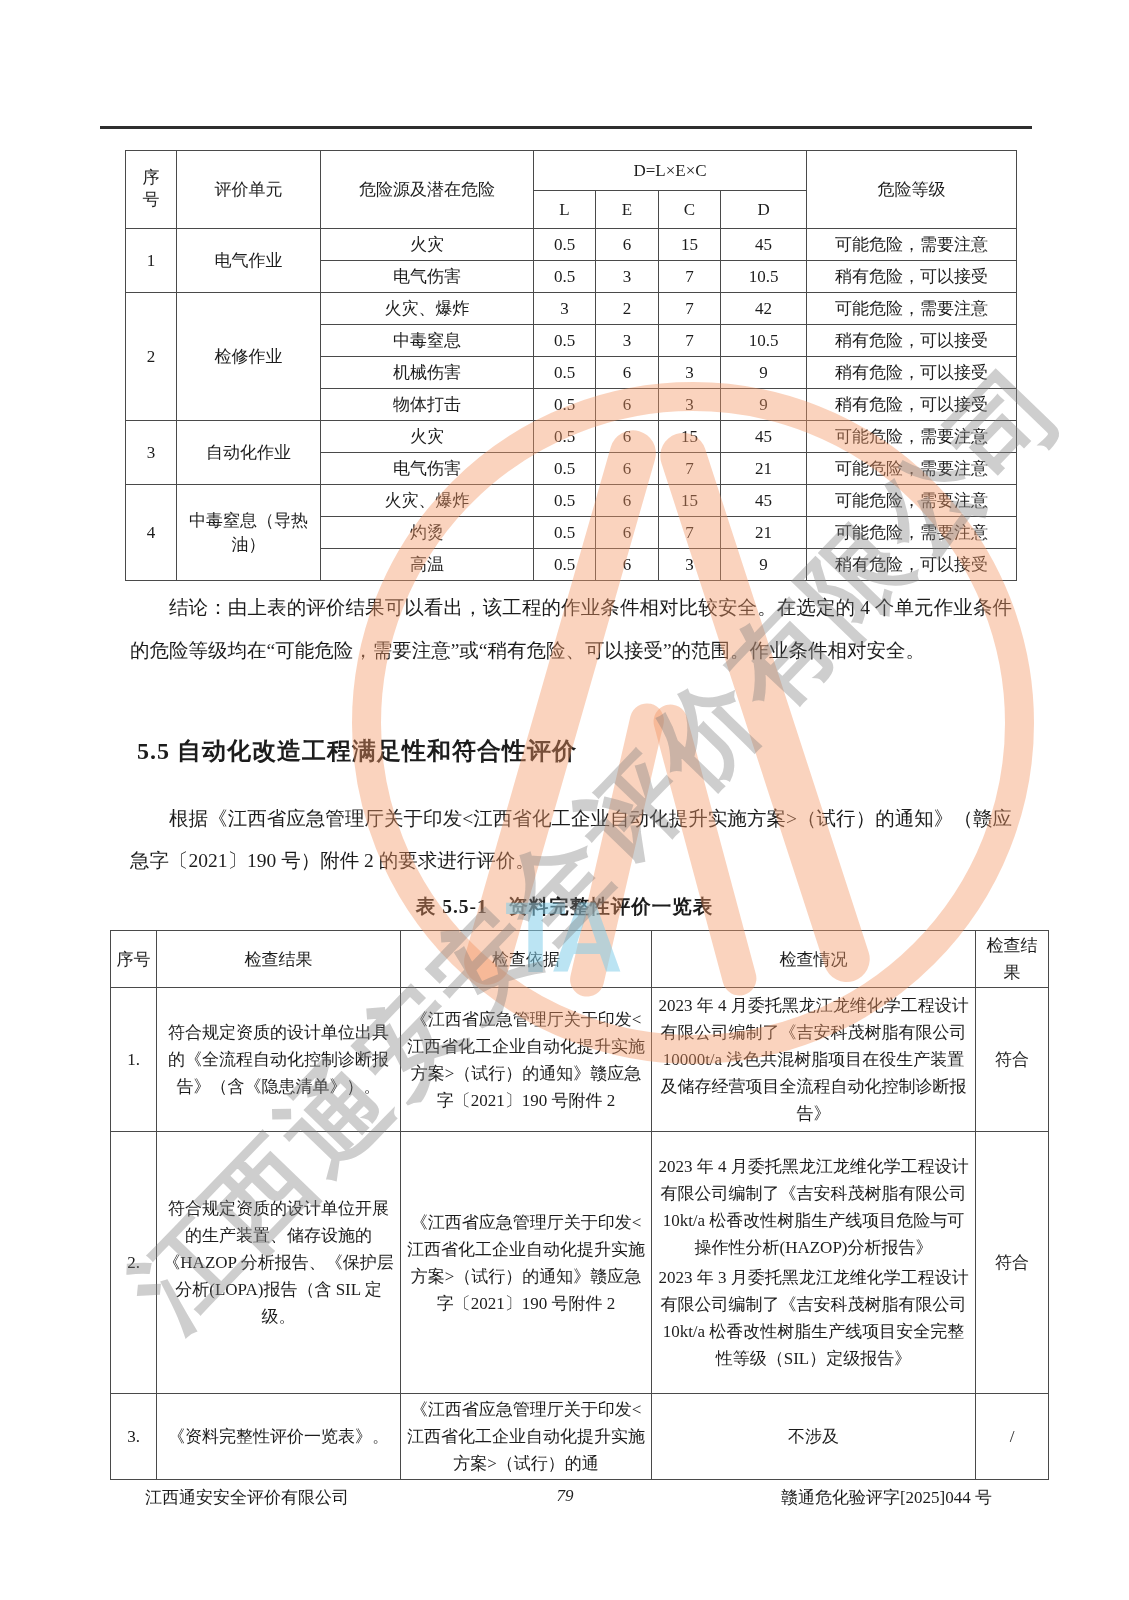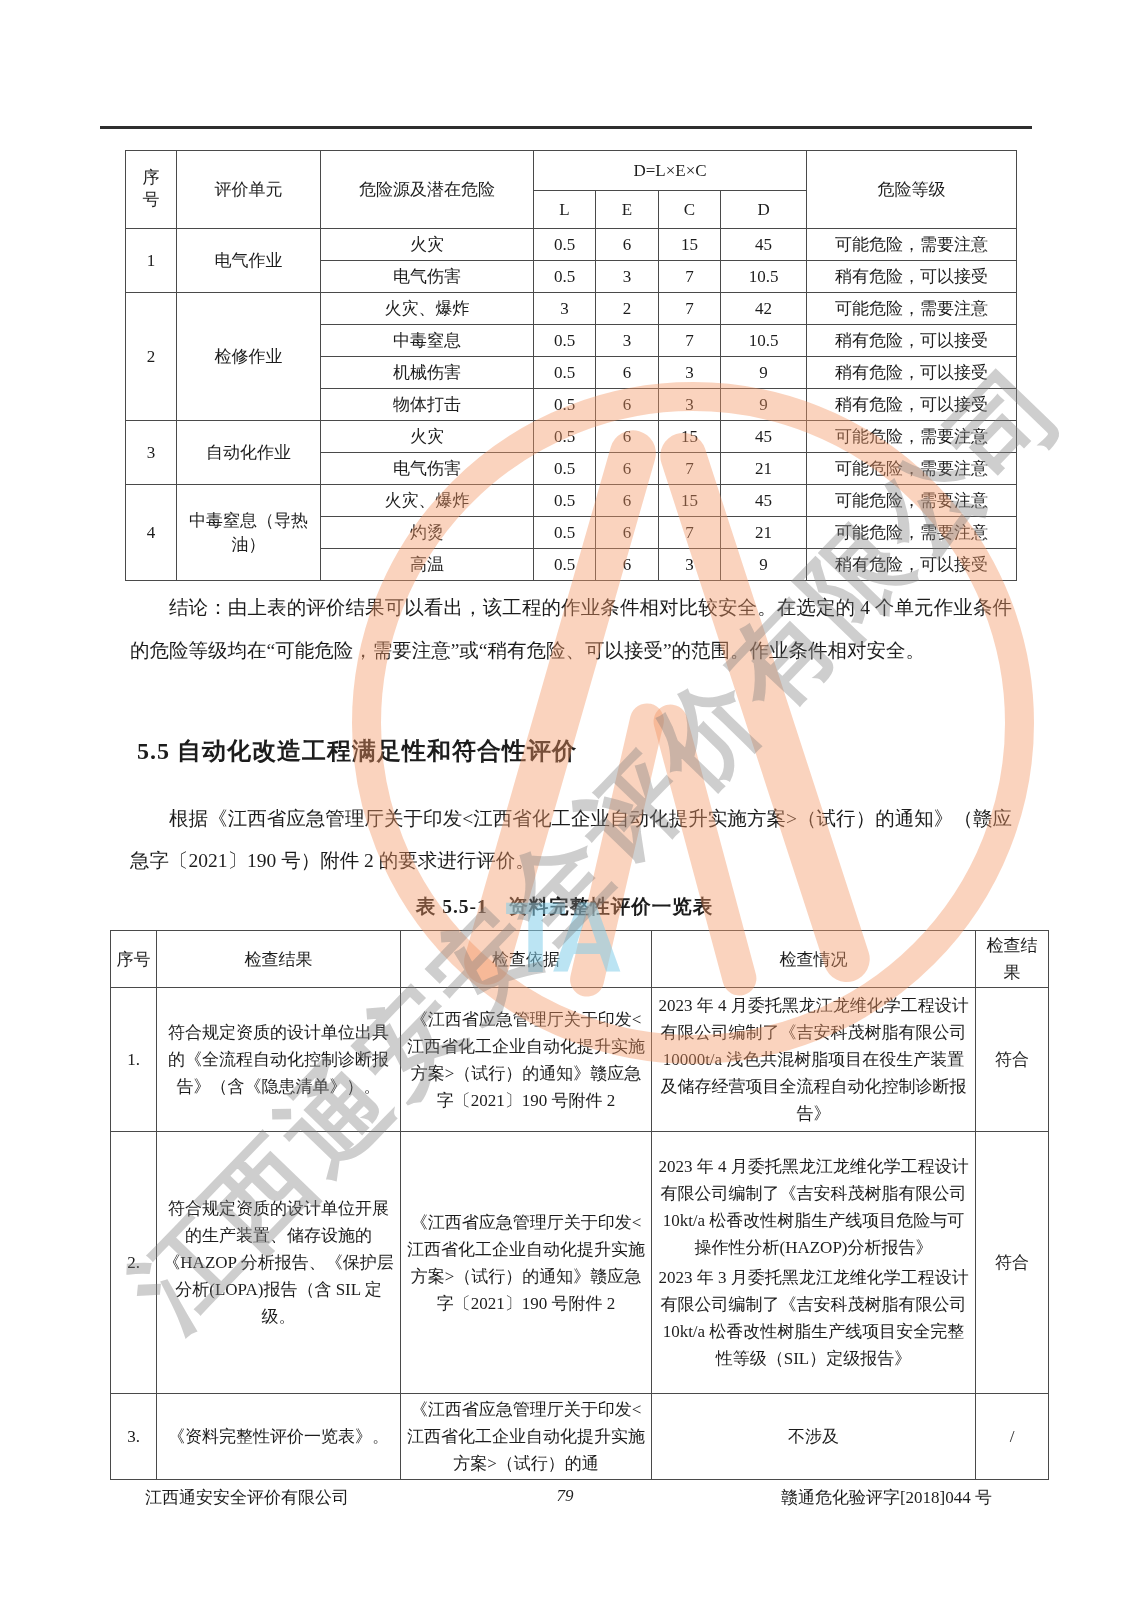--- a/index.html
+++ b/index.html
@@ -242,21 +242,21 @@
         <div class="sit-block">不涉及</div>
       </td>
       <td>/</td>
     </tr>
   </tbody>
     </table>
 
   <div class="doc-footer">
     <span class="f-left">江西通安安全评价有限公司</span>
     <span class="f-center">79</span>
-    <span class="f-right">赣通危化验评字[2018]044 号</span>
+    <span class="f-right">赣通危化验评字[2025]044 号</span>
   </div>
 
   <div class="wm wm-ring"></div>
   <div class="wm wm-bar wm-leg-l"></div>
   <div class="wm wm-bar wm-leg-r"></div>
   <div class="wm wm-bar wm-leg-il"></div>
   <div class="wm wm-bar wm-leg-ir"></div>
   <div class="wm wm-blue">TA</div>
   <div class="wm wm-gray">江西通安安全评价有限公司</div>
 

